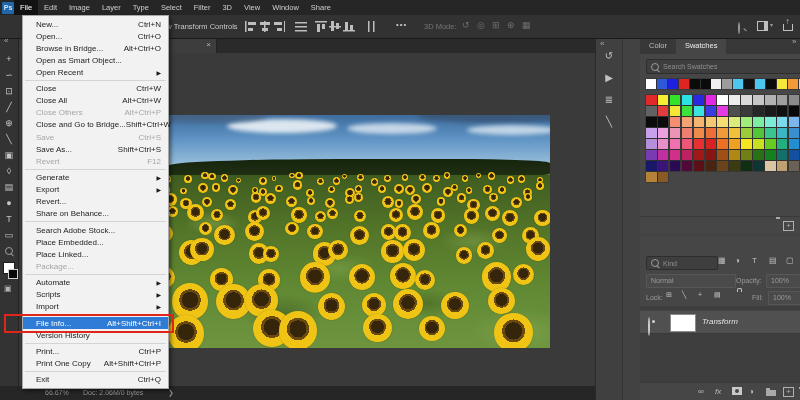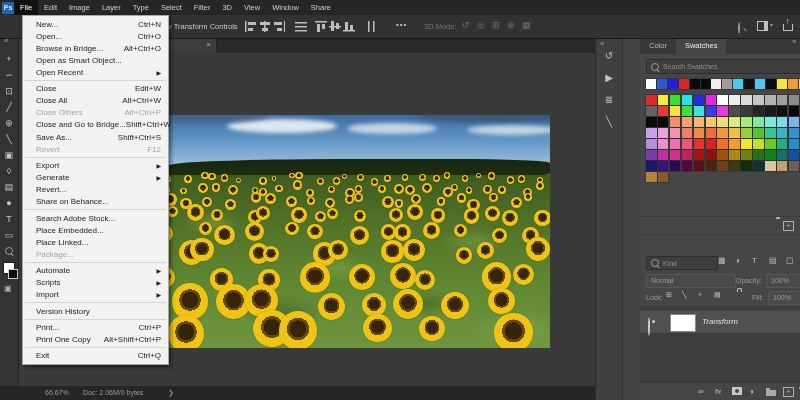--- a/index.html
+++ b/index.html
@@ -581,52 +581,56 @@
       <div class="mrow">
         <span class="lab">Open as Smart Object...</span>
       </div>
       <div class="mrow">
         <span class="lab">Open Recent</span>
         <span class="sub">▶</span>
       </div>
       <div class="msep"></div>
       <div class="mrow">
         <span class="lab">Close</span>
-        <span class="sc">Edit+W</span>
+        <span class="sc">Ctrl+W</span>
       </div>
       <div class="mrow">
         <span class="lab">Close All</span>
         <span class="sc">Alt+Ctrl+W</span>
       </div>
       <div class="mrow disabled">
         <span class="lab">Close Others</span>
         <span class="sc">Alt+Ctrl+P</span>
       </div>
       <div class="mrow">
         <span class="lab">Close and Go to Bridge...</span>
         <span class="sc">Shift+Ctrl+W</span>
       </div>
+      <div class="mrow disabled">
+        <span class="lab">Save</span>
+        <span class="sc">Ctrl+S</span>
+      </div>
       <div class="mrow">
         <span class="lab">Save As...</span>
         <span class="sc">Shift+Ctrl+S</span>
       </div>
       <div class="mrow disabled">
         <span class="lab">Revert</span>
         <span class="sc">F12</span>
       </div>
       <div class="msep"></div>
       <div class="mrow">
+        <span class="lab">Generate</span>
+        <span class="sub">▶</span>
+      </div>
+      <div class="mrow">
         <span class="lab">Export</span>
         <span class="sub">▶</span>
       </div>
       <div class="mrow">
-        <span class="lab">Generate</span>
-        <span class="sub">▶</span>
-      </div>
-      <div class="mrow">
         <span class="lab">Revert...</span>
       </div>
       <div class="mrow">
         <span class="lab">Share on Behance...</span>
       </div>
       <div class="msep"></div>
       <div class="mrow">
         <span class="lab">Search Adobe Stock...</span>
       </div>
       <div class="mrow">
@@ -645,20 +649,25 @@
       </div>
       <div class="mrow">
         <span class="lab">Scripts</span>
         <span class="sub">▶</span>
       </div>
       <div class="mrow">
         <span class="lab">Import</span>
         <span class="sub">▶</span>
       </div>
       <div class="msep"></div>
+      <div class="mrow hl">
+        <span class="lab">File Info...</span>
+        <span class="sc">Alt+Shift+Ctrl+I</span>
+        <div id="redbox" style="border-color: rgb(224, 37, 27);"></div>
+      </div>
       <div class="mrow">
         <span class="lab">Version History</span>
       </div>
       <div class="msep"></div>
       <div class="mrow">
         <span class="lab">Print...</span>
         <span class="sc">Ctrl+P</span>
       </div>
       <div class="mrow">
         <span class="lab">Print One Copy</span>

